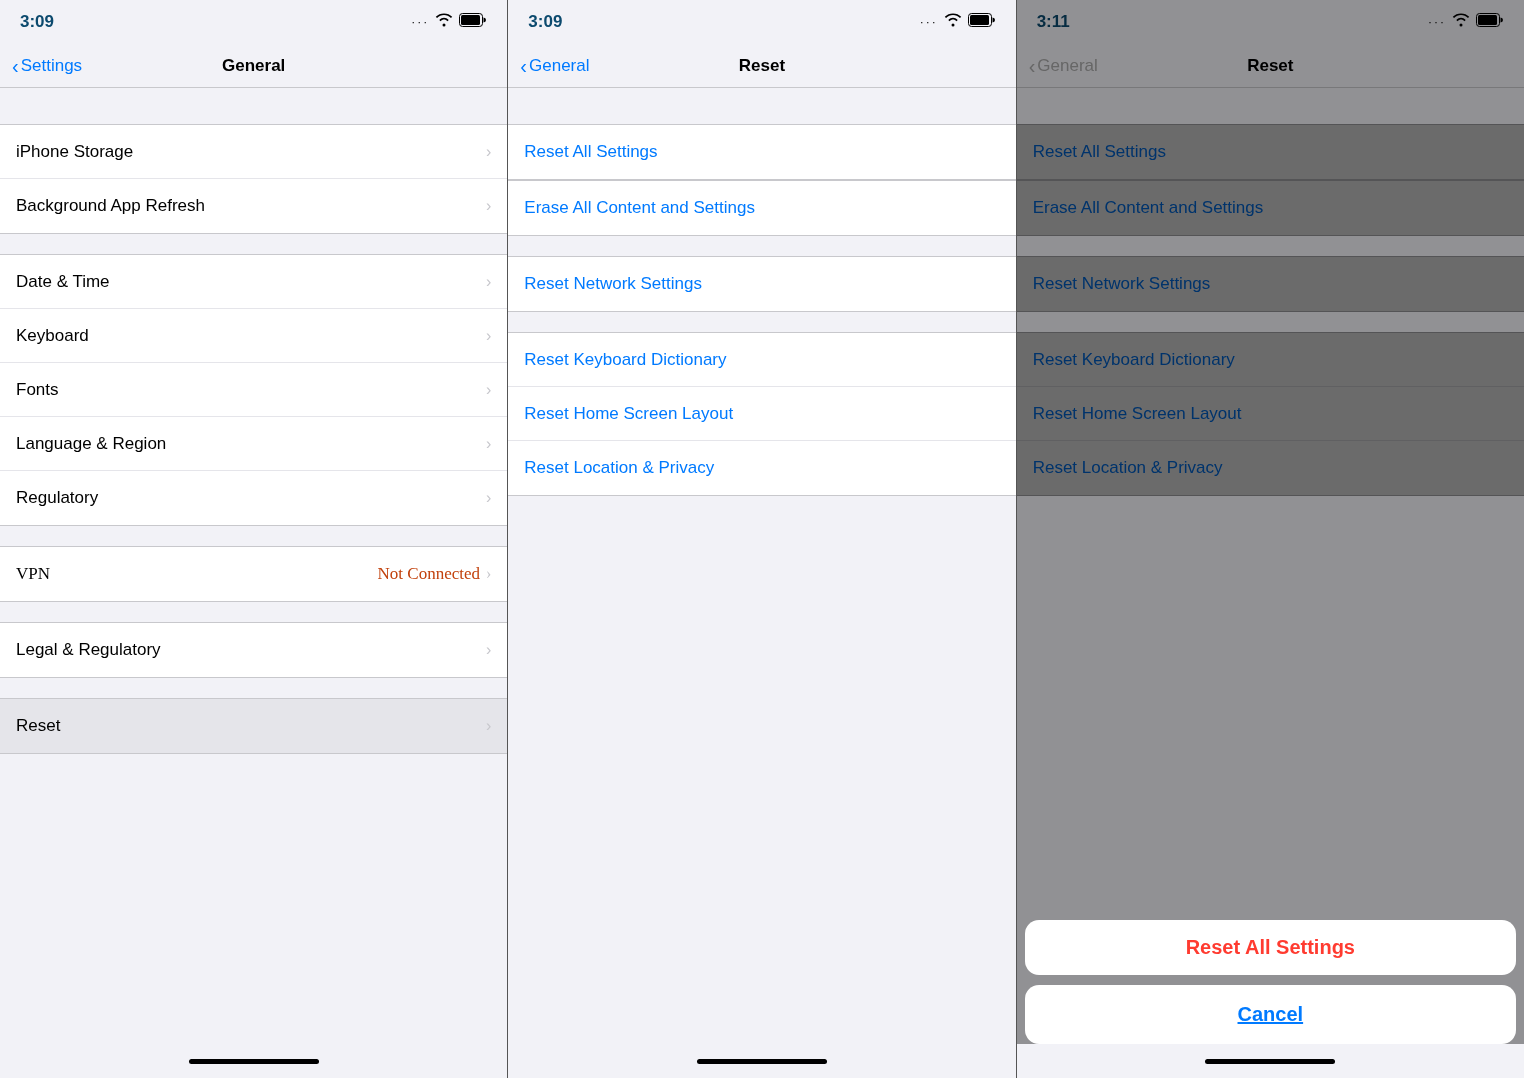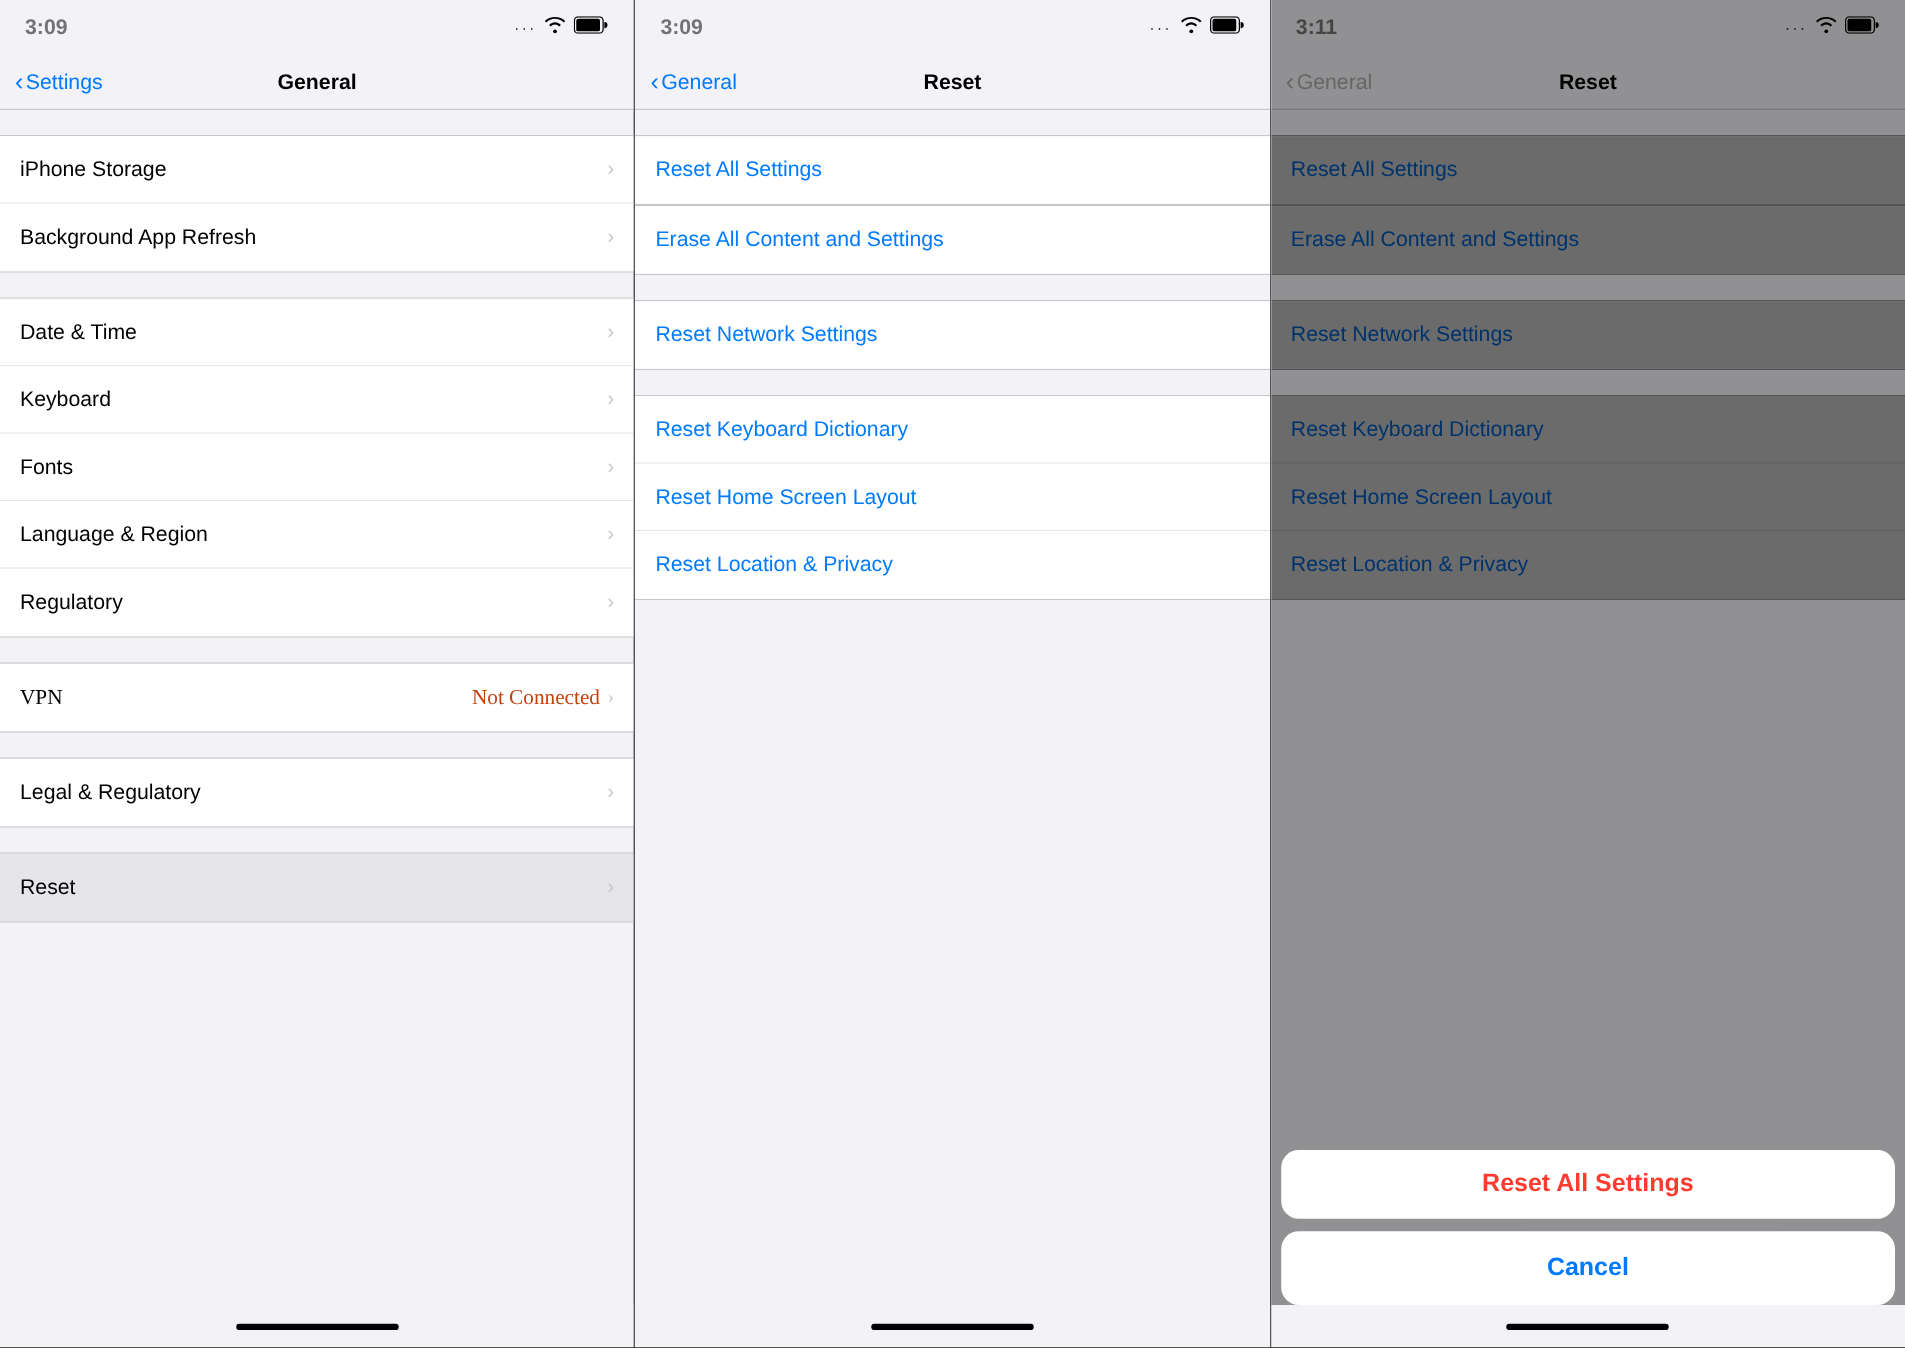--- a/index.html
+++ b/index.html
@@ -32,21 +32,21 @@
       display: flex;
       align-items: center;
       justify-content: space-between;
       padding: 0 20px;
       background: #f2f2f7;
       flex-shrink: 0;
     }
     .status-time {
       font-size: 17px;
       font-weight: 600;
-      color: #737373;
+      color: #0c4a6e;
     }
     .status-icons {
       display: flex;
       align-items: center;
       gap: 6px;
     }
 
     
     .nav-bar {
       height: 44px;
@@ -84,21 +84,21 @@
 
     
     .scroll-content {
       flex: 1;
       overflow-y: auto;
       overflow-x: hidden;
     }
 
     
     .settings-section {
-      margin-top: 20px;
+      margin-top: 36px;
     }
     .settings-group {
       background: #fff;
       border-top: 1px solid #c8c8cc;
       border-bottom: 1px solid #c8c8cc;
       margin-bottom: 0;
     }
     .settings-row {
       display: flex;
       align-items: center;
@@ -205,20 +205,21 @@
       background: #fff;
       border-radius: 14px;
       display: flex;
       align-items: flex-start;
       justify-content: center;
       padding: 18px;
       font-size: 20px;
       font-weight: 600;
       color: #007aff;
       cursor: pointer;
+      text-decoration: underline;
     }
 
     
     .panel2-highlight {
       background: #fff !important;
     }
     .panel2-highlight .settings-row-label {
       color: #007aff;
     }
   </style>

